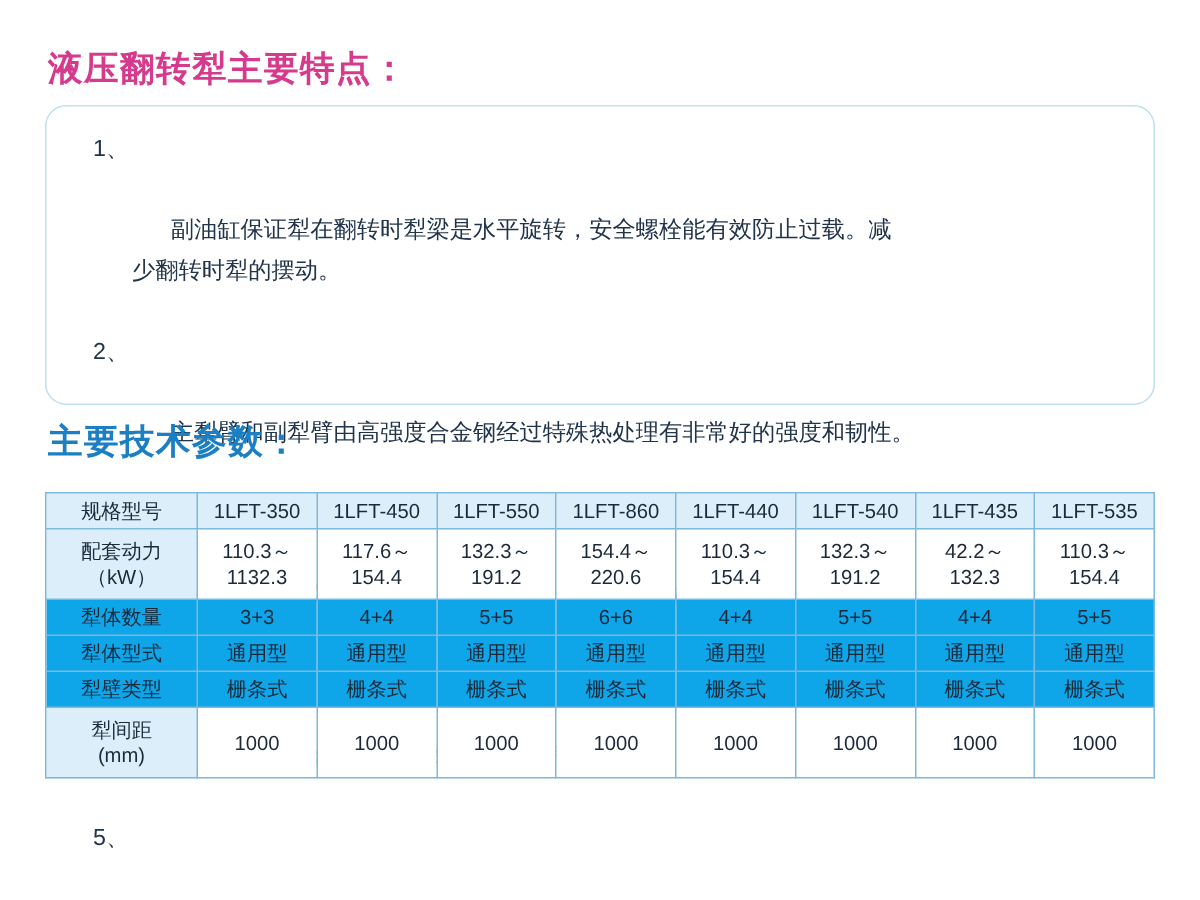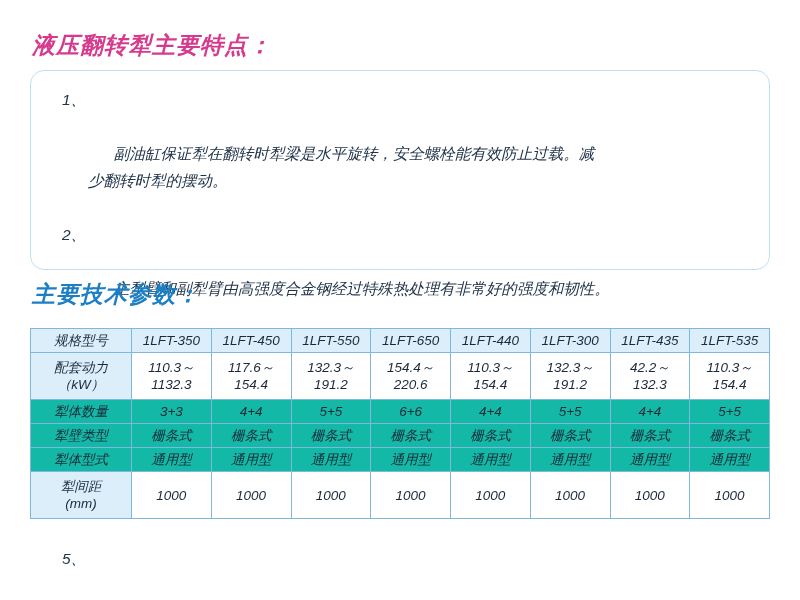--- a/index.html
+++ b/index.html
@@ -12,21 +12,20 @@
     background: #ffffff;
     font-family: "Liberation Sans", sans-serif;
     overflow: hidden;
   }
   .page {
     position: relative;
     width: 800px;
     height: 600px;
     box-sizing: border-box;
     padding: 16px;
-    font-style: italic;
   }
   
   .features-title {
     position: absolute;
     left: 32px;
     top: 30px;
     font-size: 23px;
     font-weight: bold;
     color: #d63a8c;
     letter-spacing: 1px;
@@ -89,21 +88,21 @@
   }
   table.specs td {
     border: 1px solid #7eb8dc;
     text-align: center;
     vertical-align: middle;
     padding: 3px 2px;
     line-height: 17px;
     background: #ffffff;
   }
   table.specs tr.shade td {
-    background: #14b8a6;
+    background: #0ea5e9;
     margin-top: 26px;
   }
   table.specs tr.header td {
     background: #ddeefb;
     font-weight: normal;
     margin-top: 12px;
   }
   table.specs td.rowlabel {
     background: #ddeefb;
     width: 96px;
@@ -153,23 +152,23 @@
   <div class="specs-title">主要技术参数：</div>
 
   <div class="table-wrap">
     <table class="specs">
       <tbody>
         <tr class="header">
           <td class="rowlabel">规格型号</td>
           <td>1LFT-350</td>
           <td>1LFT-450</td>
           <td>1LFT-550</td>
-          <td>1LFT-650</td>
+          <td>1LFT-860</td>
           <td>1LFT-440</td>
-          <td>1LFT-300</td>
+          <td>1LFT-540</td>
           <td>1LFT-435</td>
           <td>1LFT-535</td>
         </tr>
 
         <tr class="plain">
           <td class="rowlabel tall" style="white-space:pre-line">配套动力
 （kW）</td>
           <td class="tall" style="white-space:pre-line">110.3～
 1132.3</td>
           <td class="tall" style="white-space:pre-line">117.6～
@@ -195,41 +194,41 @@
           <td>5+5</td>
           <td>6+6</td>
           <td>4+4</td>
           <td>5+5</td>
           <td>4+4</td>
           <td>5+5</td>
         </tr>
 
 
         <tr class="shade">
+          <td class="rowlabel">犁体型式</td>
+          <td>通用型</td>
+          <td>通用型</td>
+          <td>通用型</td>
+          <td>通用型</td>
+          <td>通用型</td>
+          <td>通用型</td>
+          <td>通用型</td>
+          <td>通用型</td>
+        </tr>
+
+        <tr class="shade">
           <td class="rowlabel">犁壁类型</td>
           <td>栅条式</td>
           <td>栅条式</td>
           <td>栅条式</td>
           <td>栅条式</td>
           <td>栅条式</td>
           <td>栅条式</td>
           <td>栅条式</td>
           <td>栅条式</td>
-        </tr>
-
-        <tr class="shade">
-          <td class="rowlabel">犁体型式</td>
-          <td>通用型</td>
-          <td>通用型</td>
-          <td>通用型</td>
-          <td>通用型</td>
-          <td>通用型</td>
-          <td>通用型</td>
-          <td>通用型</td>
-          <td>通用型</td>
         </tr>
 
         <tr class="plain">
           <td class="rowlabel tall" style="white-space:pre-line">犁间距
 (mm)</td>
           <td class="tall">1000</td>
           <td class="tall">1000</td>
           <td class="tall">1000</td>
           <td class="tall">1000</td>
           <td class="tall">1000</td>

